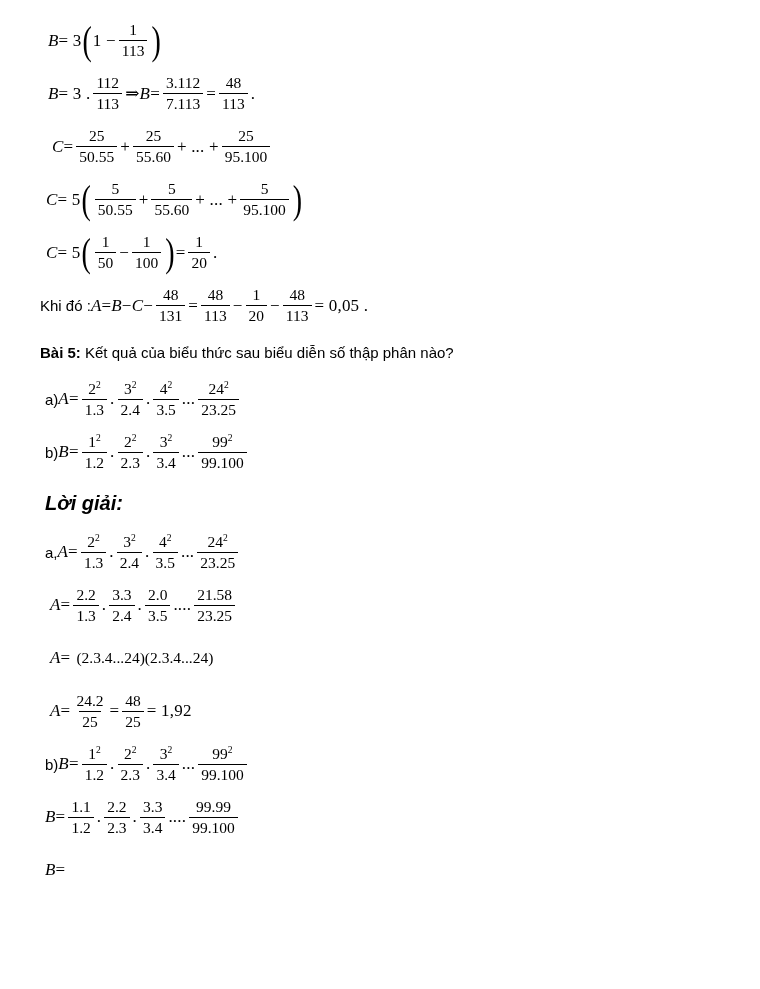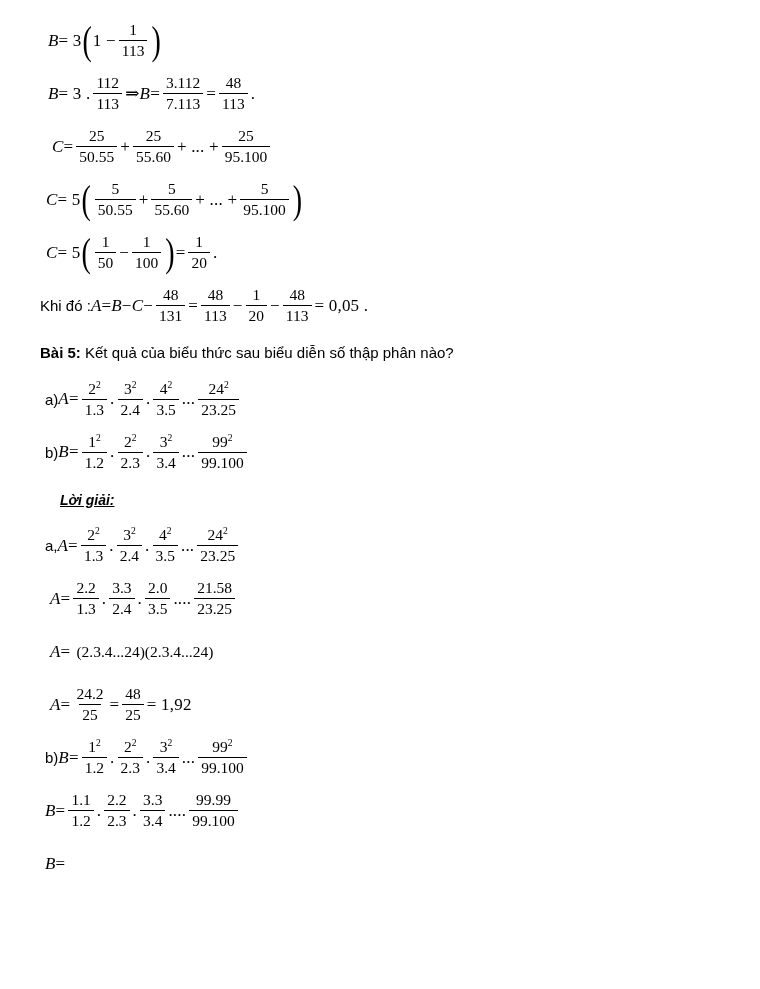--- a/index.html
+++ b/index.html
@@ -7,21 +7,21 @@
     width:760px;min-height:989px;background:#ffffff;color:#000000;
     font-family:"Liberation Sans",sans-serif;
   }
   .page{box-sizing:border-box;width:760px;min-height:989px;padding:10px 30px 20px 40px;}
   .line{margin:9px 0;white-space:nowrap;line-height:1.3;}
   .mathline{min-height:44px;display:flex;align-items:center;}
   .textline{margin:15px 0;font-size:15px;}
   
   .txt{font-family:"Liberation Sans",sans-serif;font-size:15px;text-align:right;}
   .btxt{font-family:"Liberation Sans",sans-serif;font-size:15px;font-weight:bold;}
-  .biu{font-family:"Liberation Sans",sans-serif;font-size:14px;font-weight:bold;font-style:italic;text-decoration:underline;margin-left:15px;}
+  .biu{font-family:"Liberation Sans",sans-serif;font-size:20px;font-weight:bold;font-style:italic;}
   
   .mit{font-family:"Liberation Serif","DejaVu Serif",serif;font-style:italic;font-size:17px;}
   .mrm{font-family:"Liberation Serif","DejaVu Serif",serif;font-size:17px;}
   .bigp{
     font-family:"Liberation Serif","DejaVu Serif",serif;font-size:28px;font-weight:300;
     display:inline-block;transform:scaleY(1.45);vertical-align:middle;margin:0 1px;line-height:1;
   }
   .frac{
     display:inline-flex;flex-direction:column;align-items:center;vertical-align:middle;
     margin:0 3px;font-family:"Liberation Serif","DejaVu Serif",serif;font-size:15.5px;

